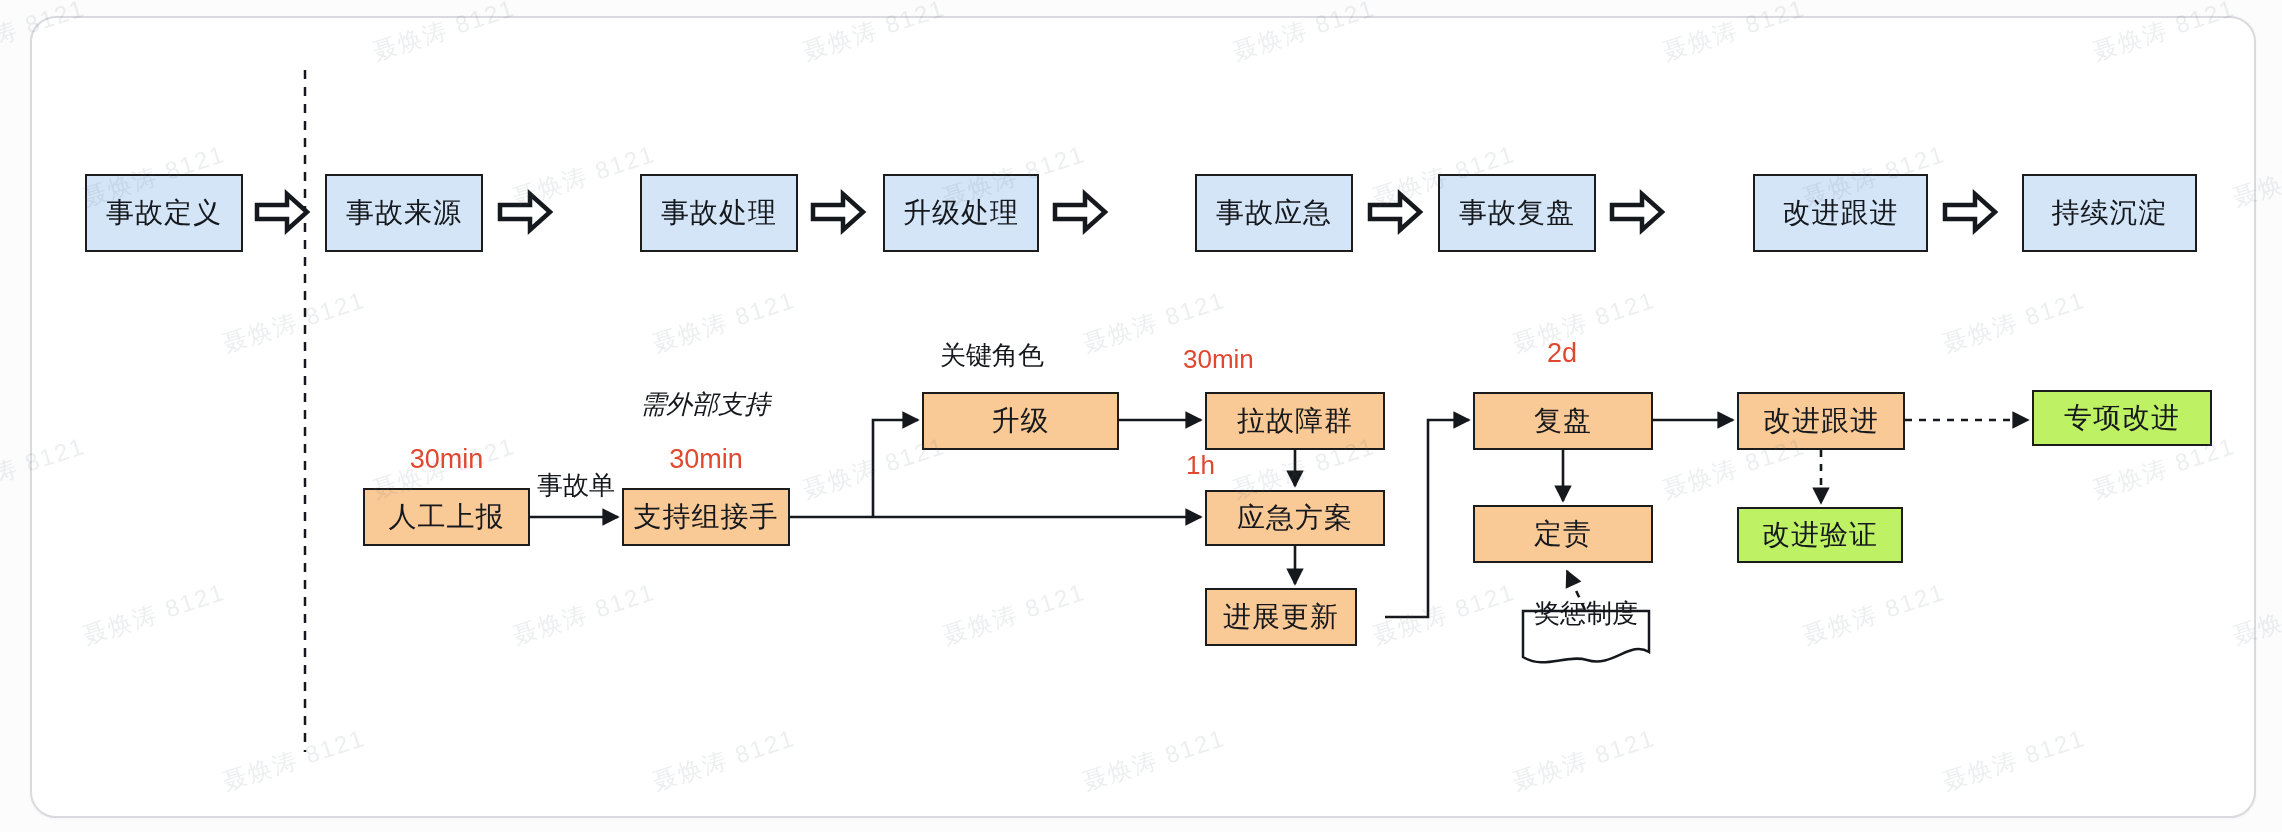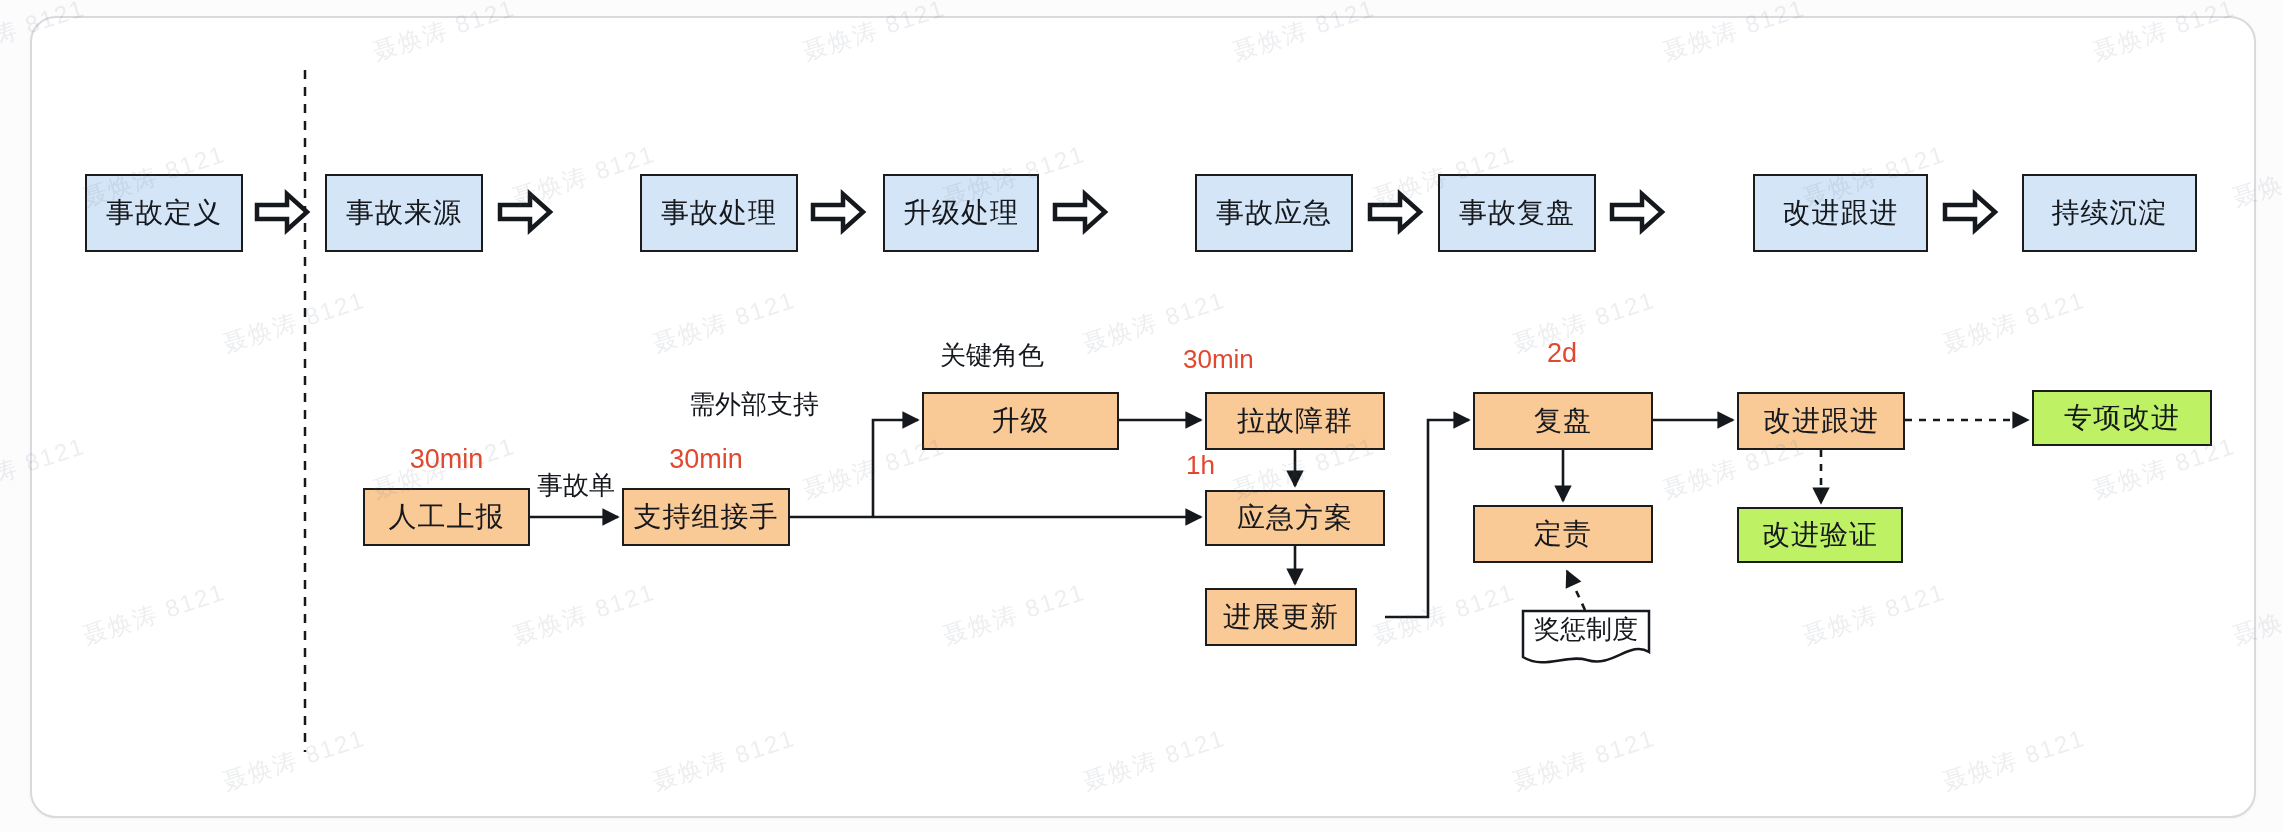--- a/index.html
+++ b/index.html
@@ -11,21 +11,21 @@
   #card{position:absolute;left:30px;top:16px;width:2222px;height:798px;
         background:#ffffff;border:2px solid #d9d9de;border-radius:26px;
         box-shadow:0 1px 3px rgba(0,0,0,0.04);}
   #lines{position:absolute;left:0;top:0;z-index:1;}
   .node{position:absolute;z-index:2;display:flex;align-items:center;justify-content:center;
         font-size:28px;line-height:1;border:2.5px solid #1c1c1c;box-sizing:border-box;
         letter-spacing:1px;}
   .ann{position:absolute;z-index:2;font-size:26px;line-height:30px;white-space:nowrap;}
   .sla{color:var(--annotation-red,#e0482f);}
   .center{text-align:center;}
-  .right{text-align:center;}
+  .right{text-align:left;font-style:italic;}
   #wm-layer{position:absolute;left:0;top:0;width:2282px;height:832px;z-index:4;pointer-events:none;}
   .wm{position:absolute;transform:rotate(-18deg);color:rgba(110,115,130,0.12);
       font-size:24px;letter-spacing:2px;white-space:nowrap;}
 </style>
 </head>
 <body>
 
 <div id="page">
   <div id="card"></div>
 
@@ -83,21 +83,21 @@
   <div class="node task" style="left:622px;top:488px;width:168px;height:58px;border-width:2px">支持组接手</div>
   <div class="node task" style="left:922px;top:392px;width:197px;height:58px;border-width:2px">升级</div>
   <div class="node task" style="left:1205px;top:392px;width:180px;height:58px;border-width:2px">拉故障群</div>
   <div class="node task" style="left:1205px;top:490px;width:180px;height:56px;border-width:2px">应急方案</div>
   <div class="node task" style="left:1205px;top:588px;width:152px;height:58px;border-width:2px">进展更新</div>
   <div class="node task" style="left:1473px;top:392px;width:180px;height:58px;border-width:2px">复盘</div>
   <div class="node task" style="left:1473px;top:505px;width:180px;height:58px;border-width:2px">定责</div>
   <div class="node task" style="left:1737px;top:392px;width:168px;height:58px;border-width:2px">改进跟进</div>
   <div class="node plain" style="left:2032px;top:390px;width:180px;height:56px">专项改进</div>
   <div class="node plain" style="left:1737px;top:507px;width:166px;height:56px">改进验证</div>
-  <div class="ann center" style="left:1523px;top:614px;width:126px">奖惩制度</div>
+  <div class="ann center" style="left:1523px;top:598px;width:126px">奖惩制度</div>
 
   <div class="ann sla center" style="left:363px;top:444px;width:167px;font-size:27px">30min</div>
   <div class="ann sla center" style="left:622px;top:444px;width:168px;font-size:27px">30min</div>
   <div class="ann center" style="left:530px;top:470px;width:92px">事故单</div>
   <div class="ann right" style="left:640px;top:389px;width:228px">需外部支持</div>
   <div class="ann center" style="left:902px;top:340px;width:180px">关键角色</div>
   <div class="ann sla" style="left:1183px;top:344px">30min</div>
   <div class="ann sla" style="left:1186px;top:450px">1h</div>
   <div class="ann sla" style="left:1547px;top:338px;font-size:27px">2d</div>
 

